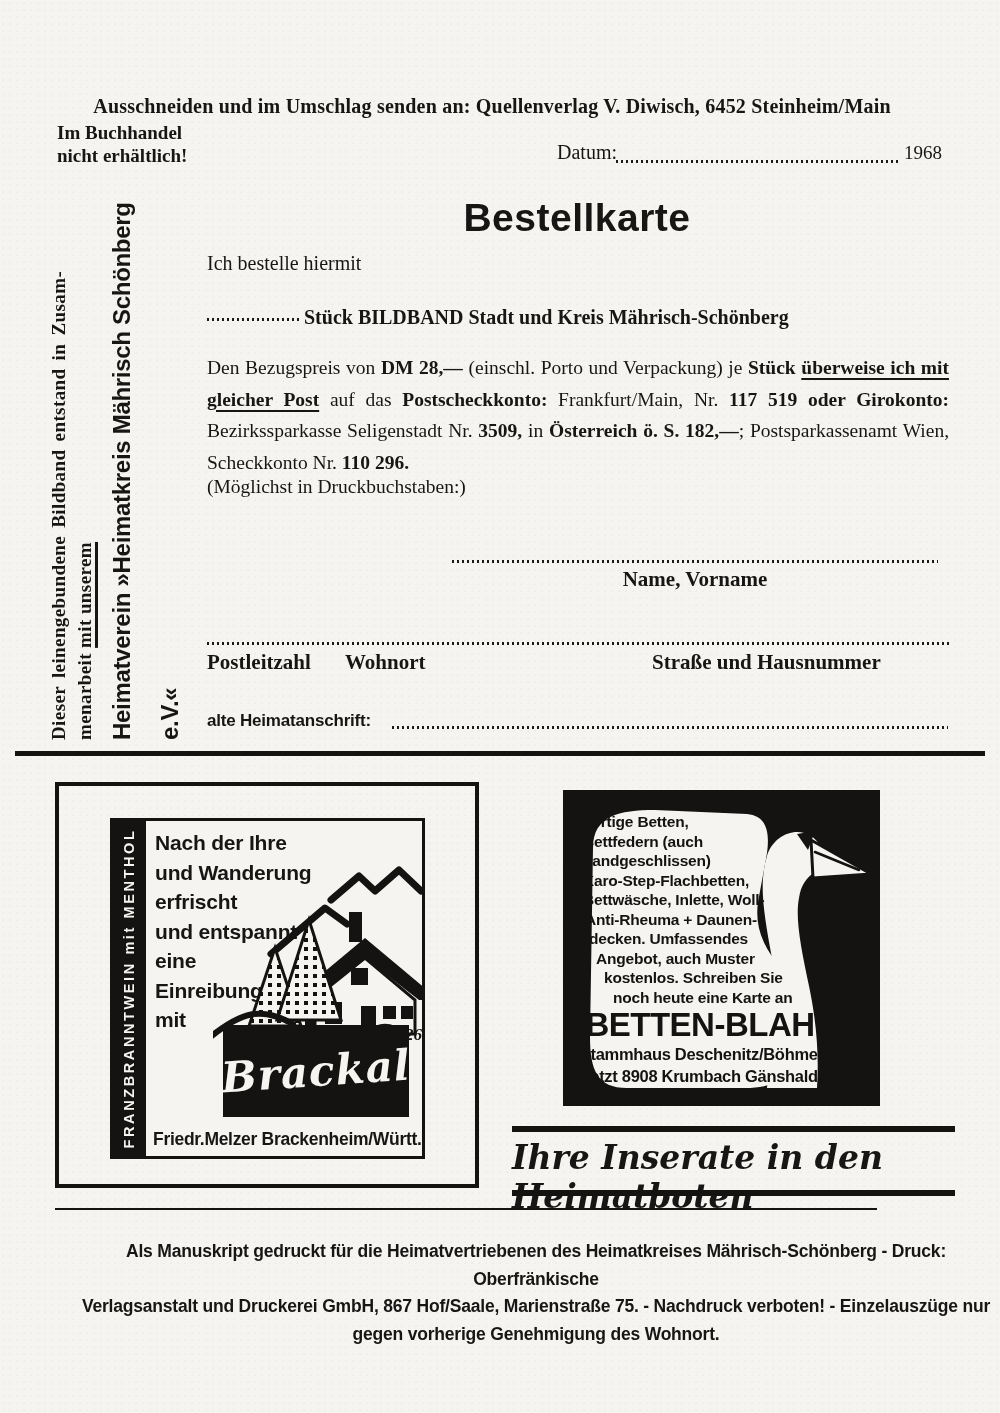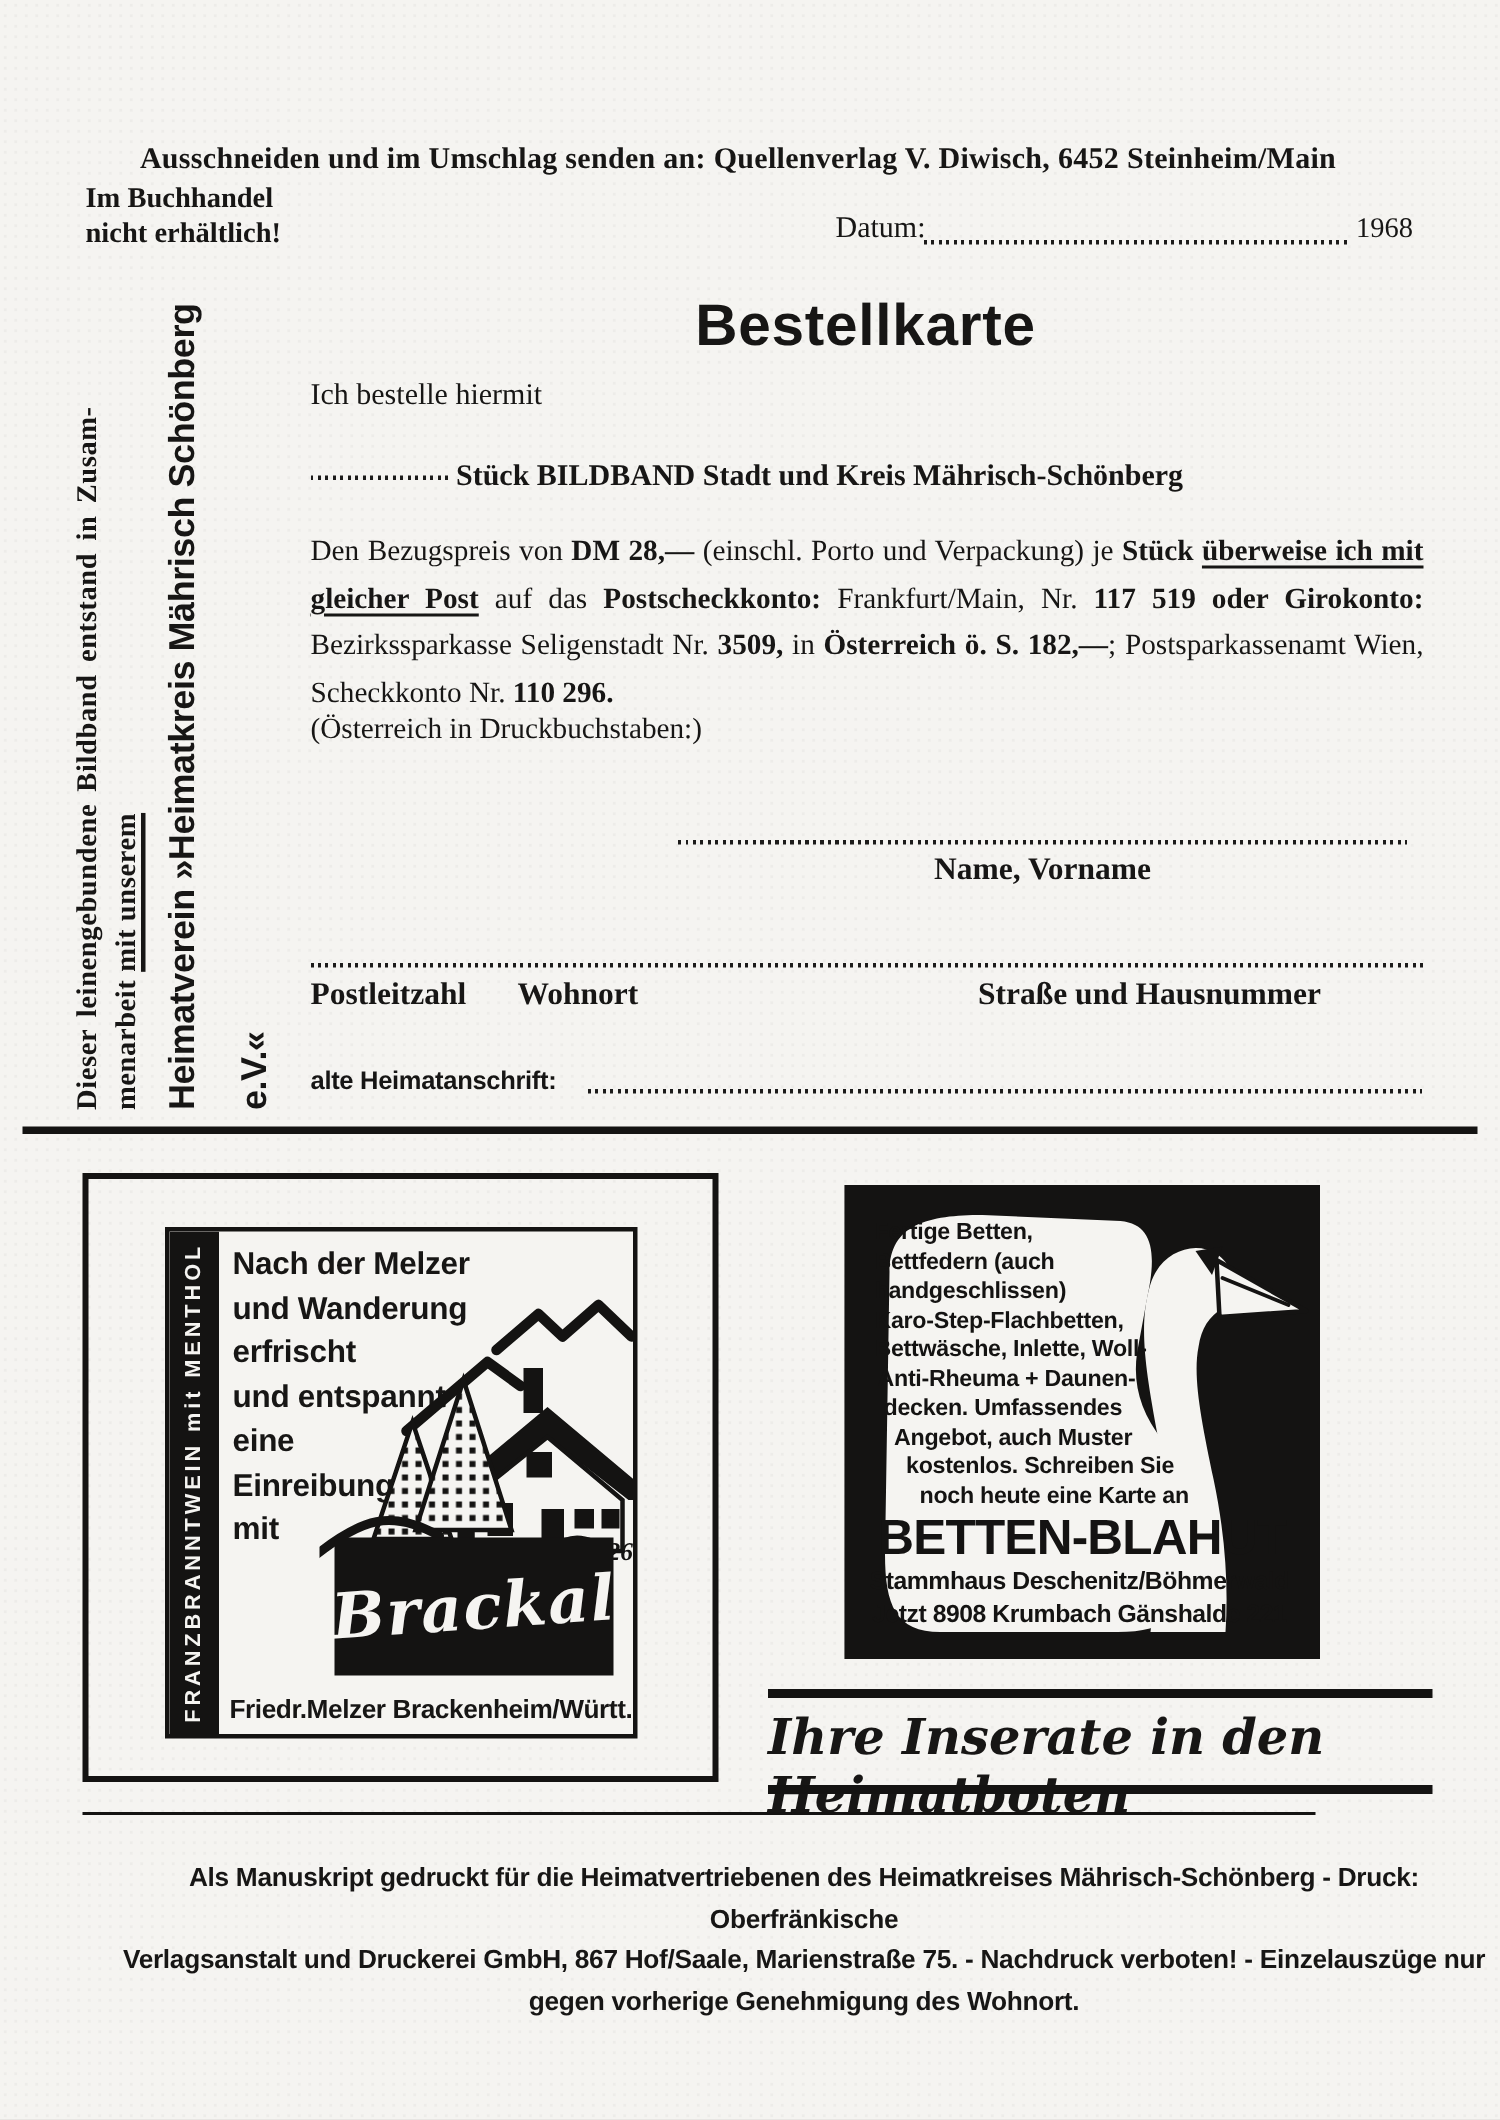--- a/index.html
+++ b/index.html
@@ -101,42 +101,42 @@
 
   <div class="abs card-title">Bestellkarte</div>
   <div class="abs intro serif">Ich bestelle hiermit</div>
 
   <div class="abs qty-row serif">
     <span class="qty-dots"></span><span>Stück BILDBAND Stadt und Kreis Mährisch-Schönberg</span>
   </div>
 
   <p class="abs price-par serif"><span>Den Bezugspreis von </span><span class="b">DM 28,—</span><span> (einschl. Porto und Verpackung) je </span><span class="b">Stück </span><span class="bu">überweise ich mit gleicher Post</span><span> auf das </span><span class="b">Postscheckkonto:</span><span> Frankfurt/Main, Nr. </span><span class="b">117 519 </span><span class="b">oder Girokonto: </span><span>Bezirkssparkasse Seligenstadt Nr. </span><span class="b">3509, </span><span>in </span><span class="b">Österreich ö. S. 182,—</span><span>; Postsparkassenamt Wien, Scheckkonto Nr. </span><span class="b">110 296.</span></p>
 
-  <div class="abs block-note serif">(Österreich in Druckbuchstaben:)</div>
+  <div class="abs block-note serif">(Möglichst in Druckbuchstaben:)</div>
 
   <div class="abs name-line dots"></div>
   <div class="abs name-label serif">Name, Vorname</div>
 
   <div class="abs addr-line dots"></div>
   <div class="abs plz-label serif">Postleitzahl</div>
   <div class="abs city-label serif">Wohnort</div>
   <div class="abs street-label serif">Straße und Hausnummer</div>
 
   <div class="abs old-label">alte Heimatanschrift:</div>
   <div class="abs old-line dots"></div>
 
   <div class="abs thick-rule rule"></div>
 
   <div class="abs ad-left-outer">
     <div class="ad-brackal">
       <div class="strip">
         <div class="strip-text">FRANZBRANNTWEIN mit MENTHOL</div>
       </div>
       <div class="slogan">
-        <div>Nach der Melzer</div>
+        <div>Nach der Ihre</div>
         <div>und Wanderung</div>
         <div>erfrischt</div>
         <div>und entspannt</div>
         <div>eine</div>
         <div>Einreibung</div>
         <div>mit</div>
       </div>
       <svg class="brackal-ill" width="212" height="185" viewBox="0 0 212 185">
         <defs>
           <pattern id="chk" width="9" height="9" patternUnits="userSpaceOnUse">

